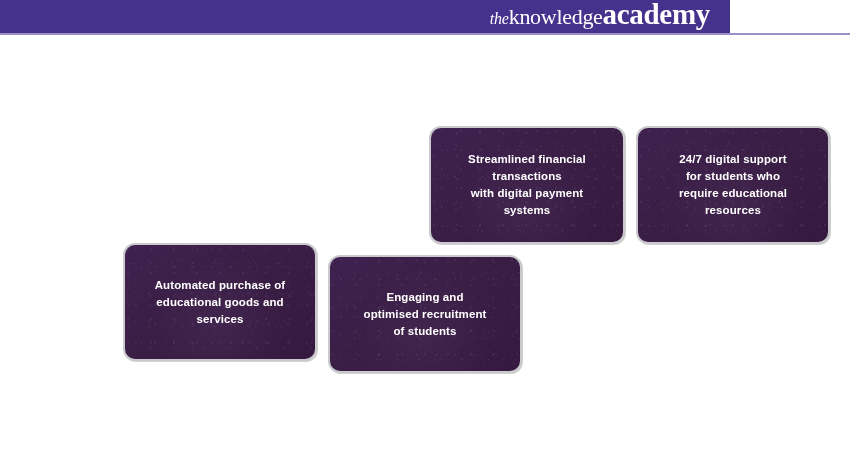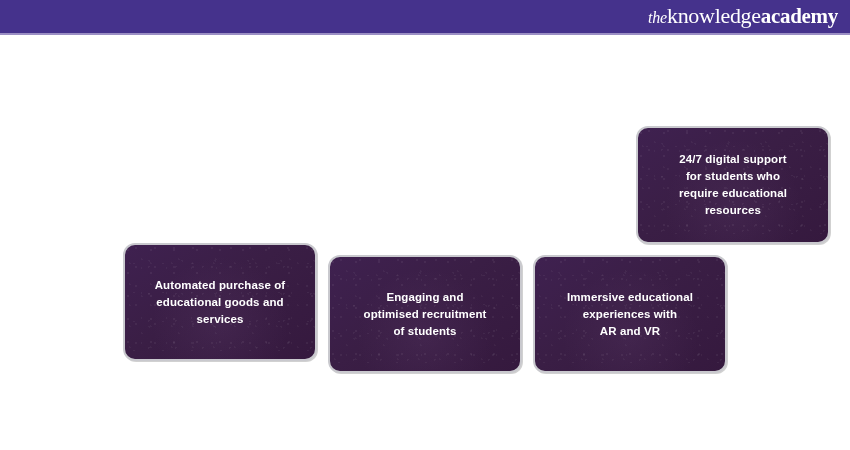--- a/index.html
+++ b/index.html
@@ -13,28 +13,28 @@
     font-family: "Liberation Sans", sans-serif;
     overflow: hidden;
     position: relative;
   }
 
   
   .header-bar {
     position: absolute;
     top: 0;
     left: 0;
-    width: 850px;
+    width: 730px;
     height: 33px;
     background: #45328c;
     display: flex;
     align-items: center;
     justify-content: flex-end;
     box-sizing: border-box;
-    padding-right: 12px;
+    padding-right: 20px;
   }
   .header-underline {
     position: absolute;
     top: 33px;
     left: 0;
     width: 850px;
     height: 2px;
     background: #9b8fc4;
   }
   .logo {
@@ -53,21 +53,21 @@
     font-weight: 400;
     padding-right: 0px;
     letter-spacing: -0.2px;
   }
   .logo-knowledge {
     font-weight: 400;
     font-size: 22px;
   }
   .logo-academy {
     font-weight: 700;
-    font-size: 21px;
+    font-size: 29px;
     text-align: right;
   }
 
   
   .diagram {
     position: absolute;
     top: 35px;
     left: 0;
     width: 850px;
     height: 415px;
@@ -120,39 +120,40 @@
       <span class="logo-knowledge">knowledge</span>
       <span class="logo-academy">academy</span>
   </div>
 </div>
 <div class="header-underline"></div>
 
 <div class="diagram">
 
 
 
+  <div class="card" style="left:429px; top:91px; width:196px; height:118px;">
+    <span class="card-label">Streamlined financial
+transactions
+with digital payment
+systems</span>
+  </div>
 
   <div class="card" style="left:636px; top:91px; width:194px; height:118px;align-items:center;">
     <span class="card-label">24/7 digital support
 for students who
 require educational
 resources</span>
   </div>
 
   <div class="card" style="left:123px; top:208px; width:194px; height:118px;">
     <span class="card-label">Automated purchase of
 educational goods and
 services</span>
   </div>
 
   <div class="card" style="left:328px; top:220px; width:194px; height:118px;">
     <span class="card-label">Engaging and
 optimised recruitment
 of students</span>
   </div>
 
-  <div class="card" style="left:533px; top:220px; width:194px; height:118px;">
-    <span class="card-label">Immersive educational
-experiences with
-AR and VR</span>
-  </div>
 
 </div>
 
 </body></html>

